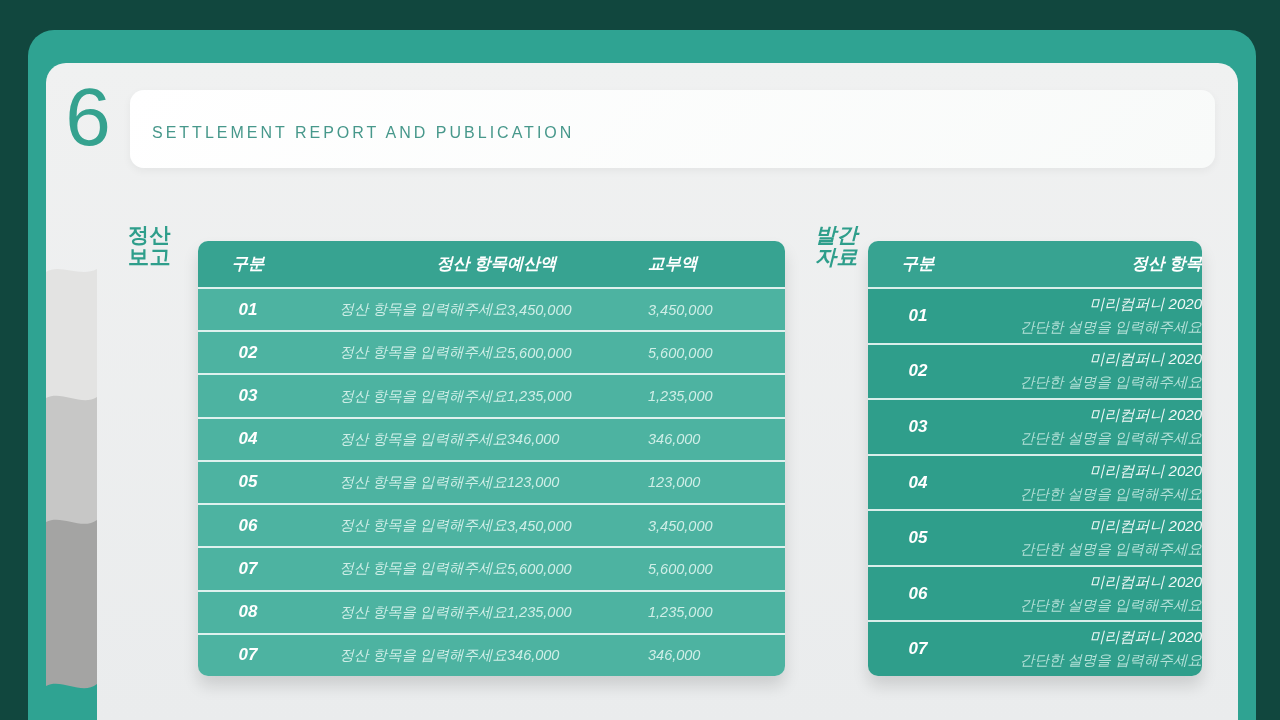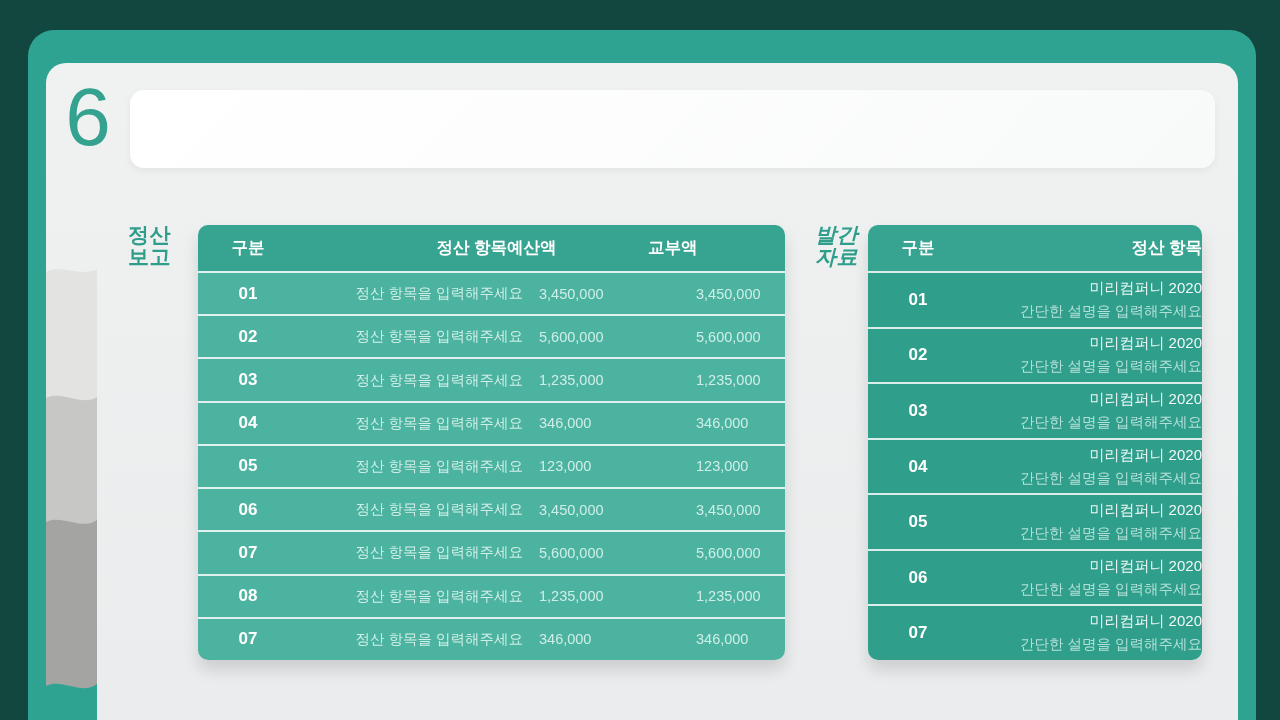--- a/index.html
+++ b/index.html
@@ -67,39 +67,39 @@
   
   .side-label {
     position: absolute; width: 60px;
     font-size: 21px; font-weight: bold; color: #2e9e8b;
     line-height: 1.05; letter-spacing: 0.5px;
   }
   .side-label.settle { left: 128px; top: 224px; }
   .side-label.publ   { left: 815px; top: 224px; font-style: italic; }
   
   .tbl {
-    position: absolute; top: 225px;
+    position: absolute; top: 241px;
     display: flex; flex-direction: column;
     border-radius: 10px; overflow: hidden;
     box-shadow: 0 10px 16px rgba(0,0,0,0.13);
     height: 435px;
+    font-style: italic;
   }
   .tbl-left  { left: 198px; width: 587px; }
   .tbl-right { left: 868px; width: 334px; }
   .tbl .thead {
     flex: 0 0 46px;
     display: flex; align-items: center;
     background: #37a391;
     color: #ffffff; font-weight: bold; font-size: 16.5px;
   }
   .tbl .trow {
     flex: 1 1 auto;
     display: flex; align-items: center;
     border-top: 2px solid rgba(255,255,255,0.82);
-    gap: 16px;
   }
   .tbl-left  .trow { background: #4db3a1; }
   .tbl-right .trow { background: #2f9e8b; }
   .c-no   { flex: 0 0 100px; text-align: center; }
   .c-item { flex: 0 0 209px; text-align: right; }
   .c-bud  { flex: 0 0 141px; text-align: left; }
   .c-gr   { flex: 1 1 auto;  text-align: left; }
   .tbl-right .c-item { flex: 1 1 auto; }
   .trow .c-no { color: #ffffff; font-weight: bold; font-size: 17px; }
   .trow .c-item, .trow .c-bud, .trow .c-gr {
@@ -122,20 +122,21 @@
 <svg class="paper-stack" viewBox="0 0 51 460" preserveAspectRatio="none">
   <path d="M0 12 C 14 3, 34 18, 51 9 L 51 145 L 0 145 Z" fill="#e3e3e2"></path>
   <path d="M0 138 C 16 130, 36 147, 51 137 L 51 268 L 0 268 Z" fill="#c7c7c6"></path>
   <path d="M0 262 C 16 254, 36 271, 51 260 L 51 432 L 0 432 Z" fill="#a4a4a3"></path>
   <path d="M0 426 C 16 418, 36 436, 51 424 L 51 460 L 0 460 Z" fill="#2fa392"></path>
 </svg>
 
 <div class="big-number">6</div>
 
 <div class="title-bar">
+  <span class="title-en">SETTLEMENT REPORT AND PUBLICATION</span>
 </div>
 
 <div class="side-label settle">
   <div>정산</div>
   <div>보고</div>
 </div>
 
 <div class="tbl tbl-left">
   <div class="thead">
     <span class="c-no">구분</span>

